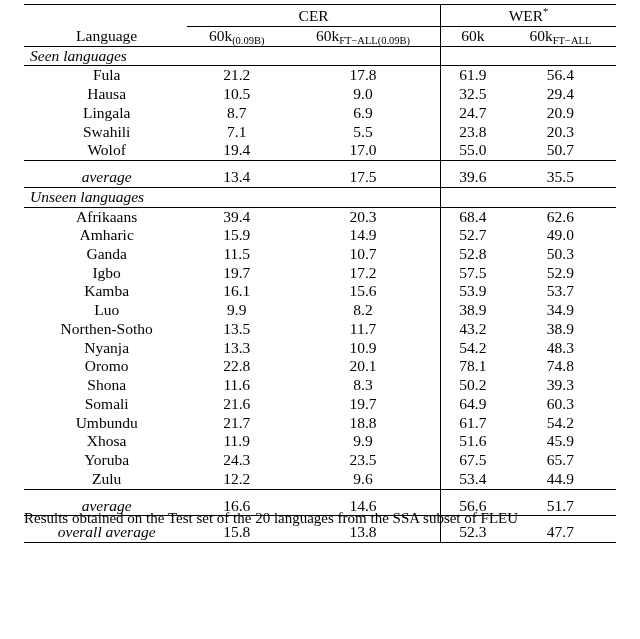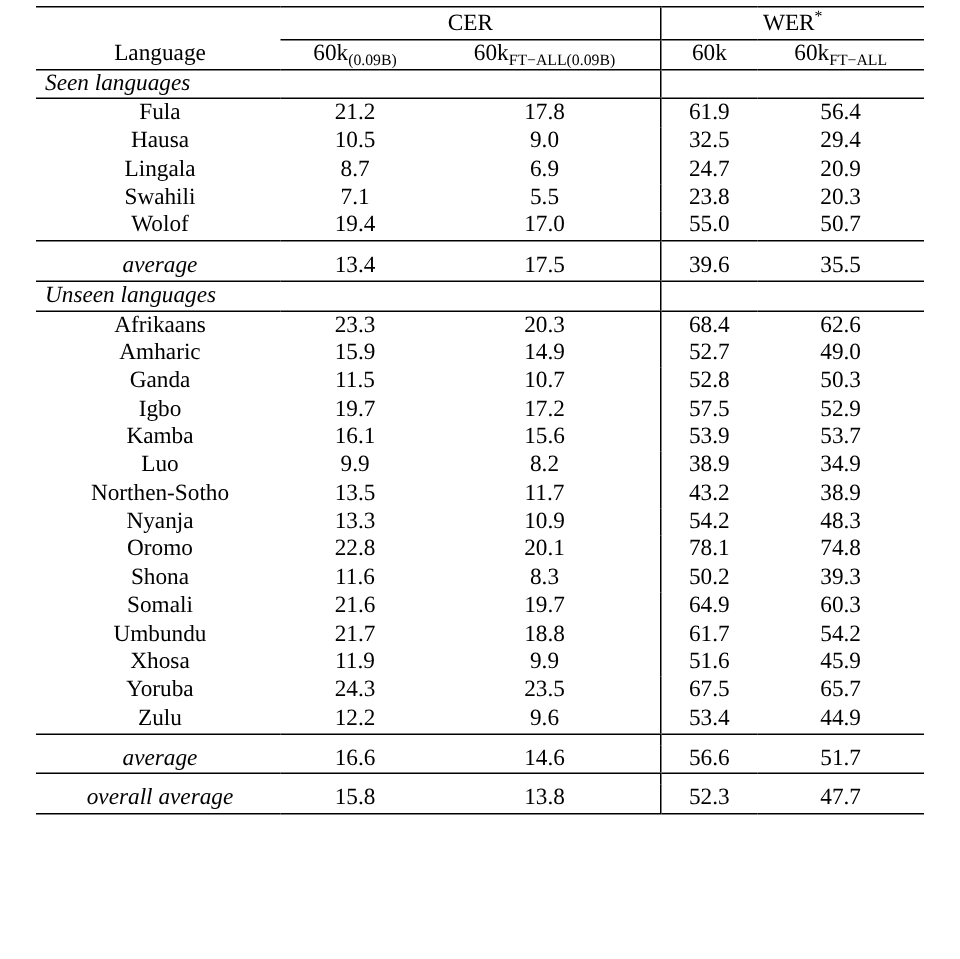--- a/index.html
+++ b/index.html
@@ -185,21 +185,21 @@
       </tr>
 
       <tr class="rule-thin-bot">
         <td class="grouphdr" colspan="3">Unseen languages</td>
         <td class="vline"></td>
         <td></td>
       </tr>
 
       <tr>
         <td class="col-lang">Afrikaans</td>
-        <td>23.3</td>
+        <td>39.4</td>
         <td class="bold">20.3</td>
         <td class="vline">68.4</td>
         <td class="bold">62.6</td>
       </tr>
       <tr>
         <td class="col-lang">Amharic</td>
         <td>15.9</td>
         <td class="bold">14.9</td>
         <td class="vline">52.7</td>
         <td class="bold">49.0</td>
@@ -324,13 +324,14 @@
         <td class="col-lang ital">overall average</td>
         <td>15.8</td>
         <td class="bold">13.8</td>
         <td class="vline">52.3</td>
         <td class="bold">47.7</td>
       </tr>
 
     </tbody>
   </table>
 
+  <div class="caption">Results obtained on the Test set of the 20 languages from the SSA subset of FLEU</div>
 </div>
 
 </body></html>

